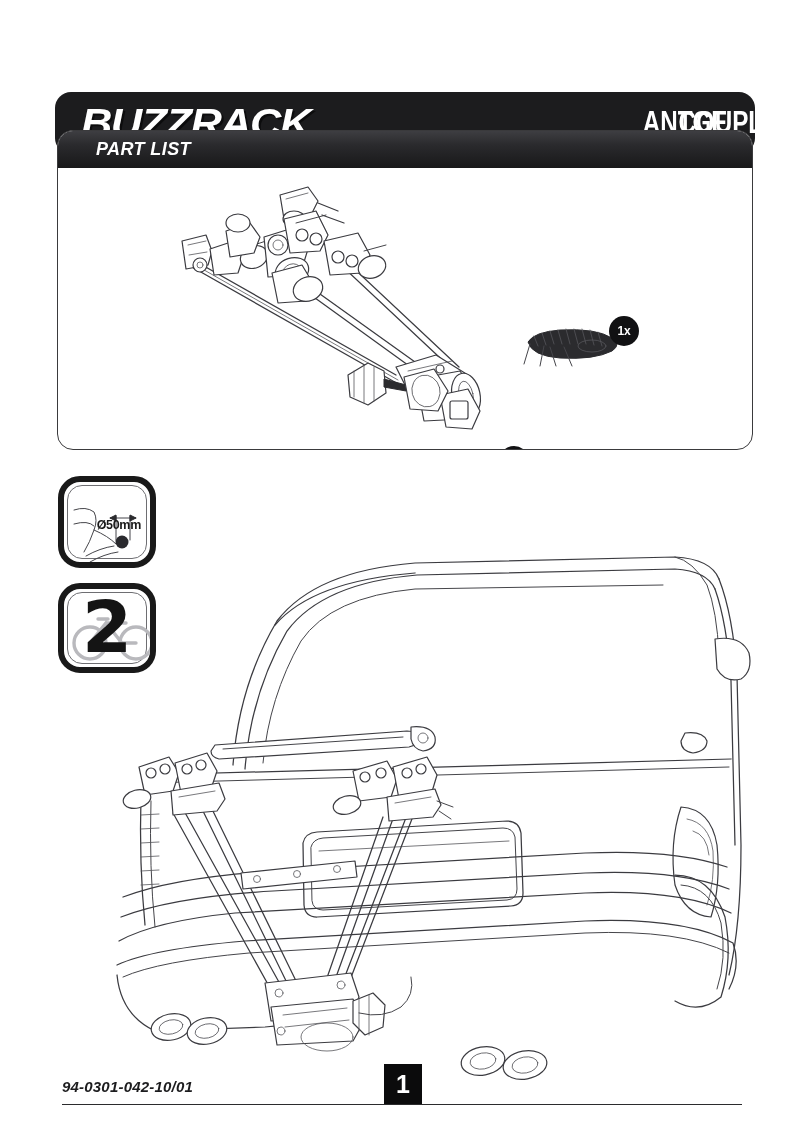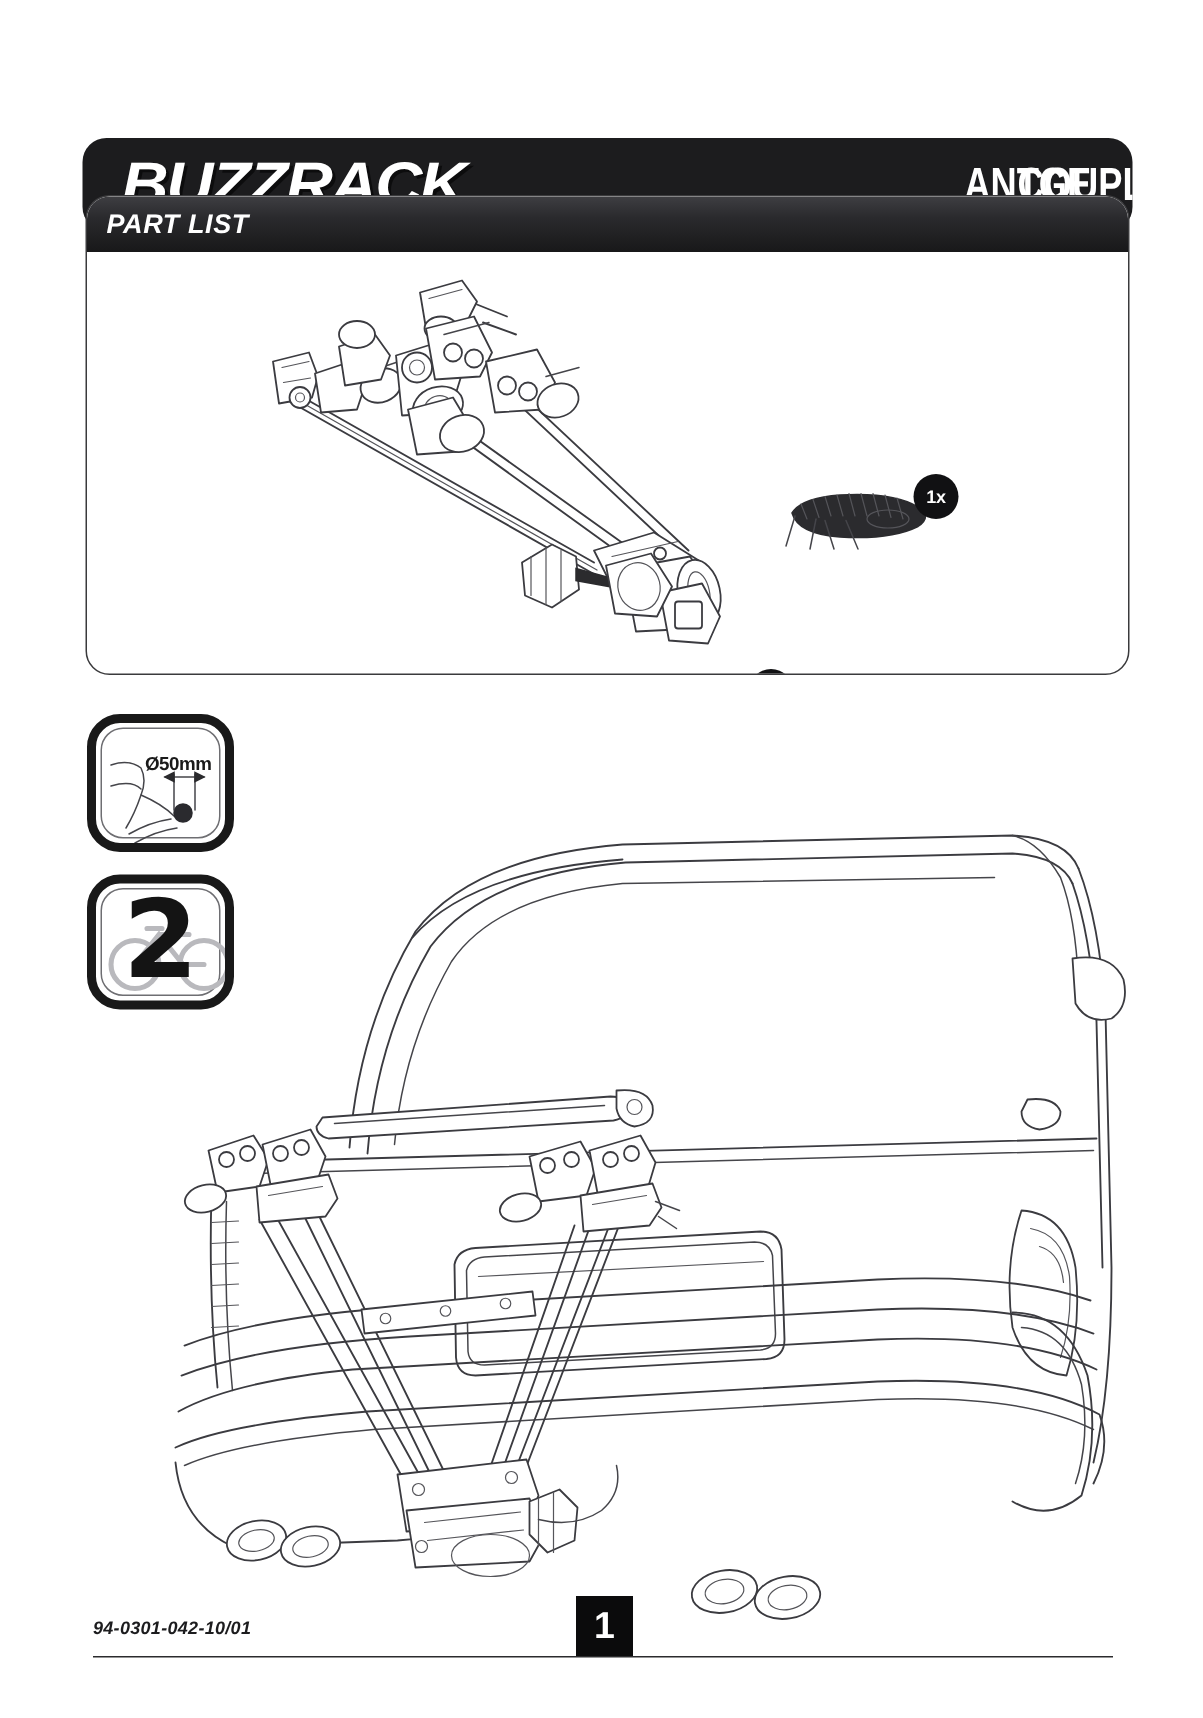--- a/index.html
+++ b/index.html
@@ -82,21 +82,21 @@
   .partlist-header {
     position: absolute;
     left: 0; top: 0;
     width: 100%;
     height: 37px;
     background: linear-gradient(180deg, #3e3e42 0%, #2a2a2d 38%, #181819 100%);
     border-radius: 14px 14px 0 0;
   }
   .partlist-title {
     position: absolute;
-    left: 13px;
+    left: 38px;
     top: 8px;
     color: #ffffff;
     font-size: 18px;
     font-weight: bold;
     font-style: italic;
     letter-spacing: 0.4px;
   }
 
   .art-rack { position: absolute; left: 110px; top: 48px; width: 360px; height: 250px; }
   .art-strap { position: absolute; left: 520px; top: 320px; width: 110px; height: 48px; }
@@ -131,21 +131,21 @@
     position: absolute;
     inset: 3px;
     border: 1.4px solid #6e6e72;
     border-radius: 15px;
   }
   .spec-towball { left: 58px; top: 476px; }
   .spec-capacity { left: 58px; top: 583px; height: 90px; }
 
   .towball-label {
     position: absolute;
-    right: 9px; top: 20px;
+    right: 9px; top: 36px;
     font-size: 12.5px;
     font-weight: bold;
     color: #1a1a1a;
     letter-spacing: -0.3px;
     text-align: center;
   }
   .capacity-number {
     position: absolute;
     left: 50%; top: 50%;
     transform: translate(-50%, -52%);
@@ -171,21 +171,21 @@
     left: 62px;
     top: 1104px;
     width: 680px;
     height: 0;
     border-top: 1.6px solid #2b2b2d;
   }
   .footer-code {
     position: absolute;
     left: 62px;
     top: 1078px;
-    font-size: 12px;
+    font-size: 15px;
     font-style: italic;
     font-weight: bold;
     color: #1c1c1e;
     letter-spacing: 0.2px;
   }
   .page-number-box {
     position: absolute;
     left: 384px;
     top: 1064px;
     width: 38px;

